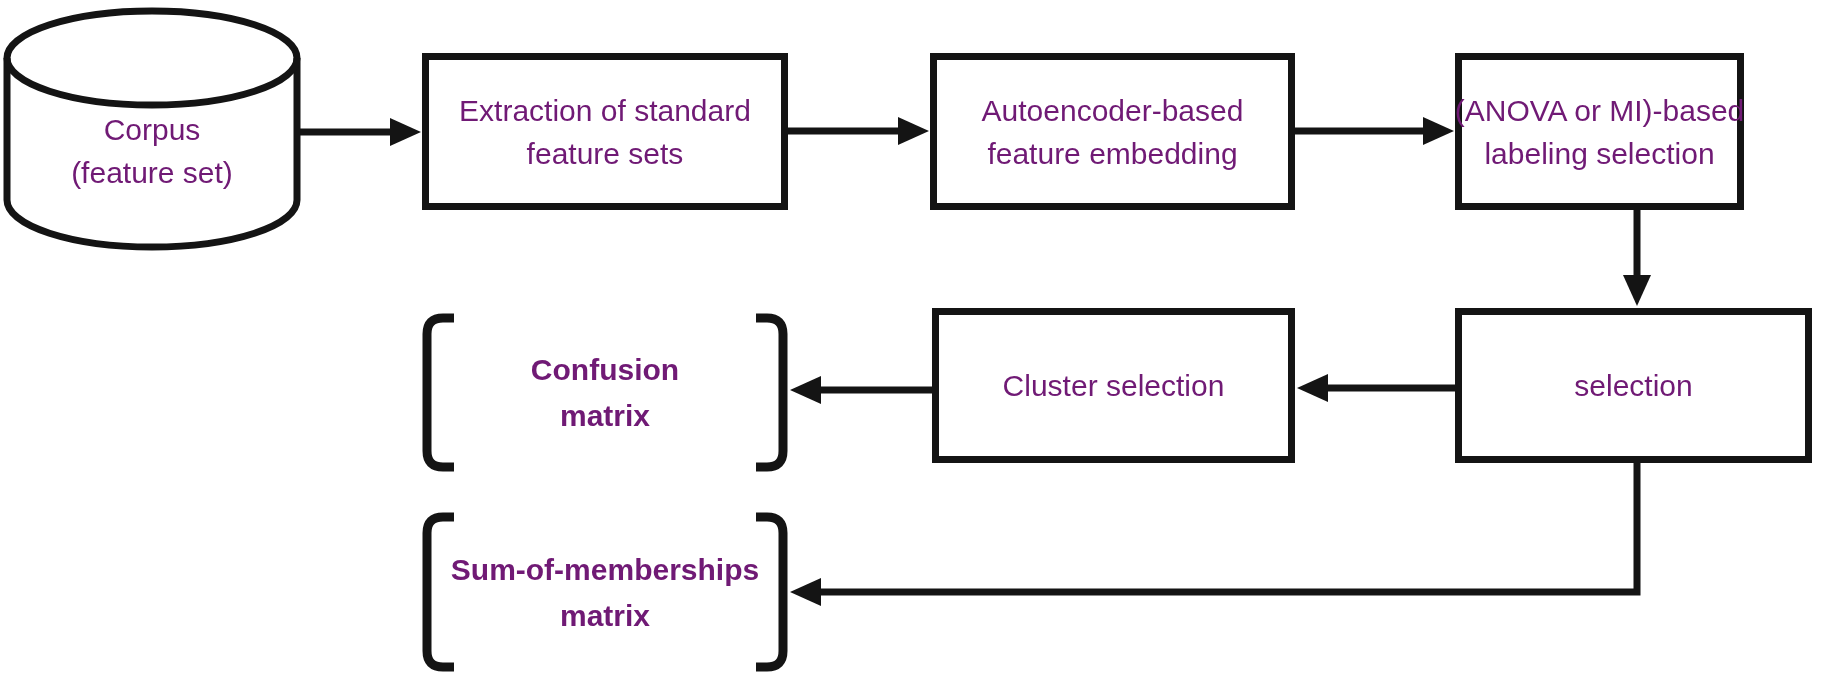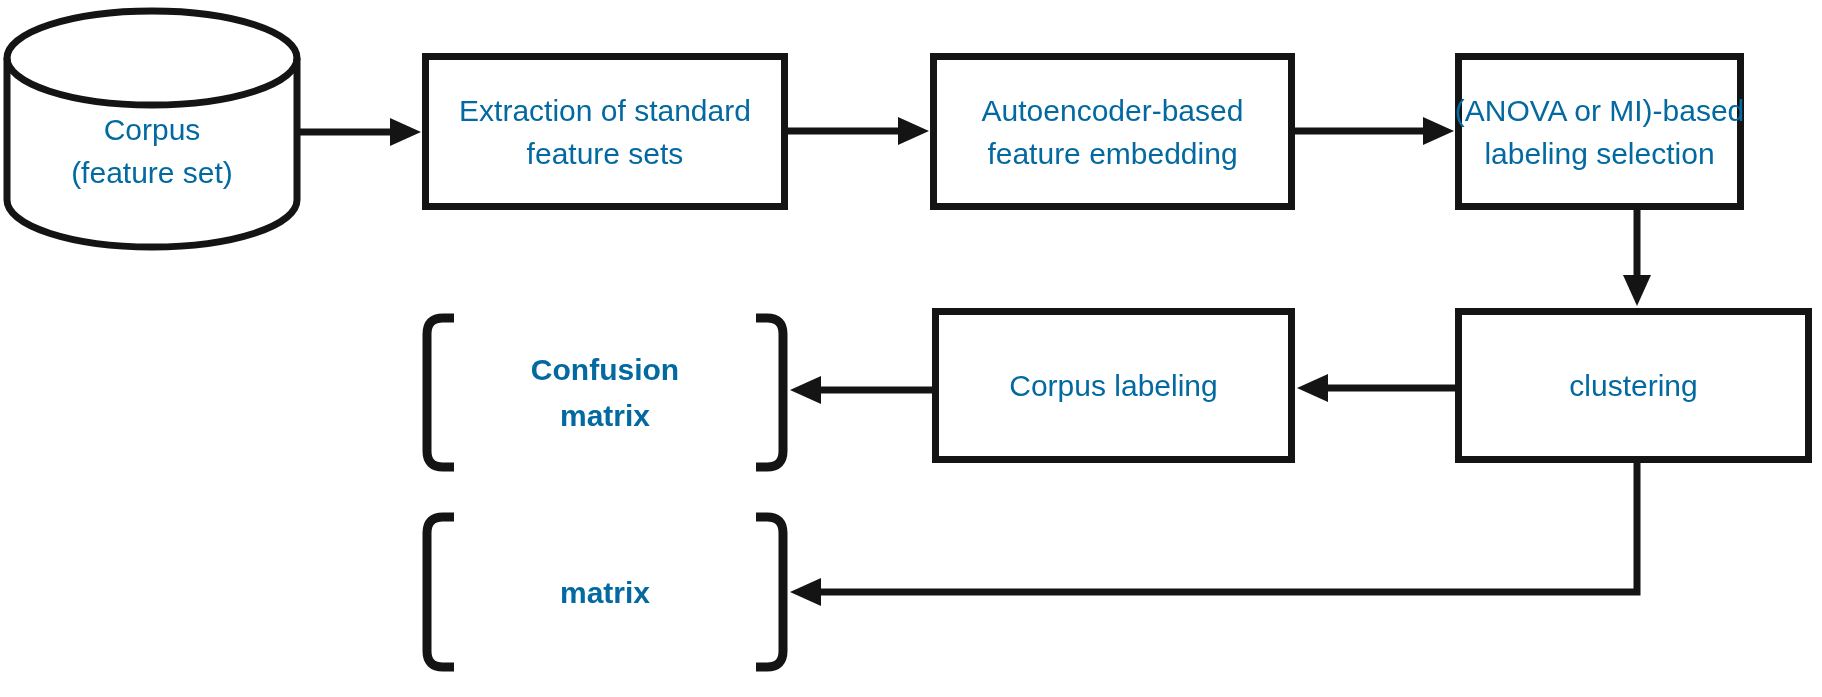--- a/index.html
+++ b/index.html
@@ -6,21 +6,21 @@
     margin: 0;
     padding: 0;
     background: #ffffff;
   }
   .canvas {
     position: relative;
     width: 1822px;
     height: 697px;
     background: #ffffff;
     font-family: "Liberation Sans", "DejaVu Sans", sans-serif;
-    color: #0369a1;
+    color: #701a75;
     overflow: hidden;
   }
   .layer {
     position: absolute;
     left: 0;
     top: 0;
     width: 1822px;
     height: 697px;
   }
   .node {
@@ -133,29 +133,30 @@
     <span>Extraction of standard</span>
     <span>feature sets</span>
   </div>
 
   <div class="node box" style="left:1455px; top:53px; width:289px; height:157px;">
     <span>(ANOVA or MI)-based</span>
     <span>labeling selection</span>
   </div>
 
   <div class="node box" style="left:1455px; top:308px; width:357px; height:155px;">
-    <span>clustering</span>
+    <span>selection</span>
   </div>
 
   <div class="node box" style="left:932px; top:308px; width:363px; height:155px;">
-    <span>Corpus labeling</span>
+    <span>Cluster selection</span>
   </div>
 
   <div class="node bracket-node" style="left:427px; top:313px; width:356px; height:159px;">
     <span>Confusion</span>
     <span>matrix</span>
   </div>
 
   <div class="node bracket-node" style="left:427px; top:512px; width:356px; height:161px;">
+    <span>Sum-of-memberships</span>
     <span>matrix</span>
   </div>
 
 </div>
 
 </body></html>

